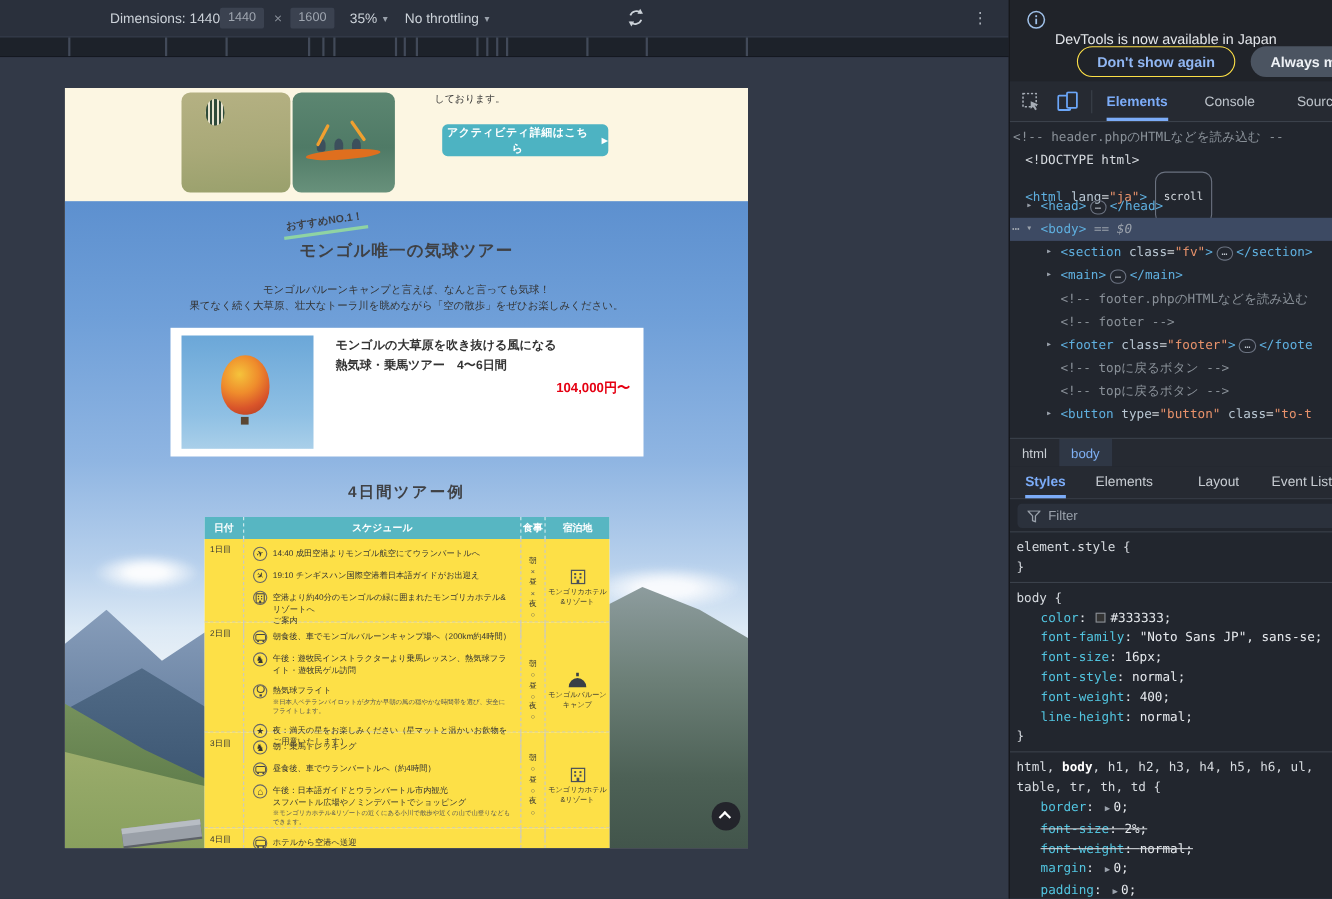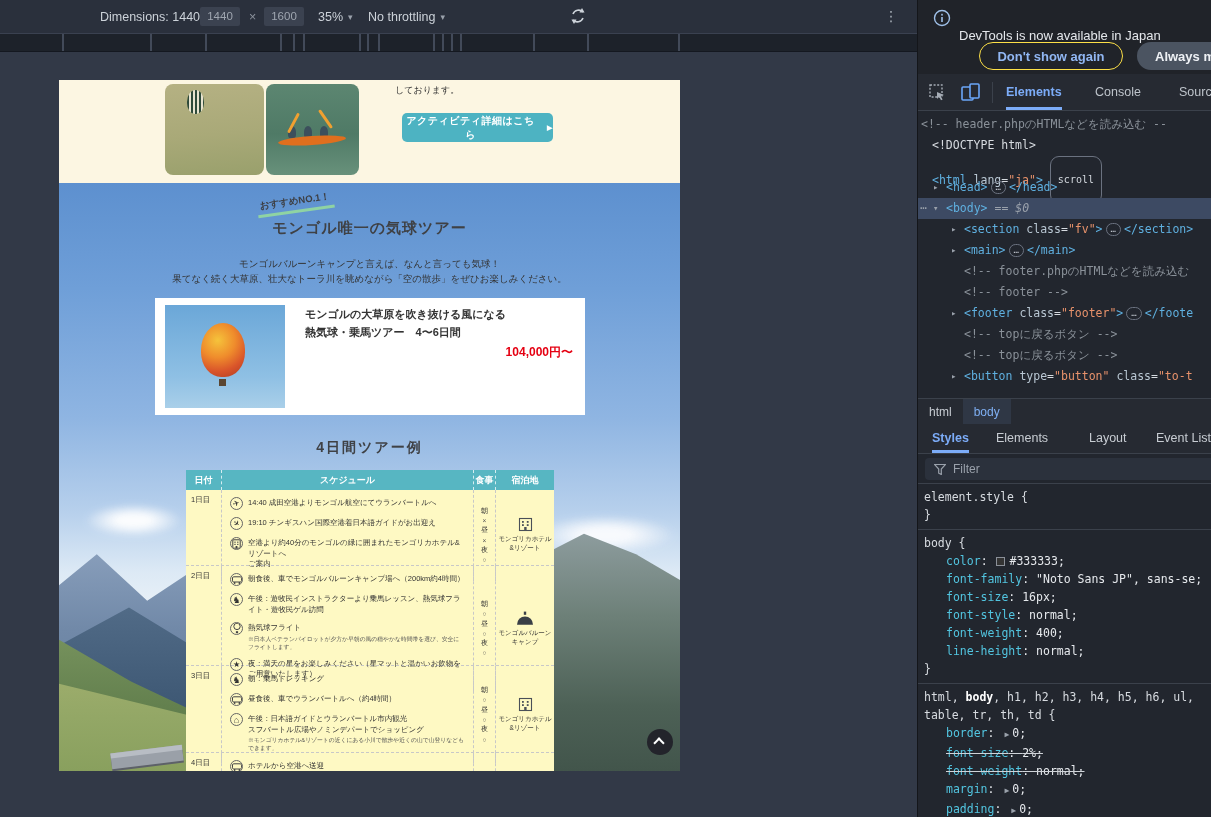--- a/index.html
+++ b/index.html
@@ -90,21 +90,21 @@
   .card-price { margin-top:3px; text-align:right; font-size:12px; font-weight:bold; color:#e50012; }
   .card-desc { margin-top:5px; font-size:8.5px; line-height:1.5; color:#333; text-align:justify; }
 
   .sched-title { position:absolute; left:0; top:256px; width:621px; text-align:center;
     font-size:14px; font-weight:bold; color:#3f4145; letter-spacing:2px; }
   .schedule { position:absolute; left:127px; top:287px; width:368px; background:#fff; }
   .sch-head { display:grid; grid-template-columns:36px 252px 22px 58px; height:20px; background:#57b6c2; }
   .sch-head > div { display:flex; align-items:center; justify-content:center; color:#fff;
     font-size:9px; font-weight:bold; border-right:1px dashed rgba(255,255,255,.75); }
   .sch-head > div:last-child { border-right:none; }
-  .sch-row { display:grid; grid-template-columns:36px 252px 22px 58px; border-bottom:1px dashed #c8c8c8; background:#fef9c3; }
+  .sch-row { display:grid; grid-template-columns:36px 252px 22px 58px; border-bottom:1px dashed #c8c8c8; background:#fde047; }
   .sch-row > div { border-right:1px dashed #c8c8c8; }
   .sch-row > div:last-child { border-right:none; }
   .cell-day { padding:5px 0 0 5px; font-size:7.5px; color:#333; }
   .cell-items { padding:7px 8px 4px 8px; }
   .sch-item { display:flex; align-items:flex-start; gap:5px; margin-bottom:7px; }
   .sch-ico { flex:none; width:13px; height:13px; border:1px solid #666; border-radius:50%;
     display:flex; align-items:center; justify-content:center; font-size:8px; color:#333; overflow:hidden; }
   .sch-txt { font-size:7.5px; color:#333; line-height:1.4; padding-top:1px; }
   .sch-note { font-size:5.8px; color:#555; line-height:1.4; margin-top:1px; }
   .cell-meals { display:flex; flex-direction:column; align-items:center; justify-content:center;

